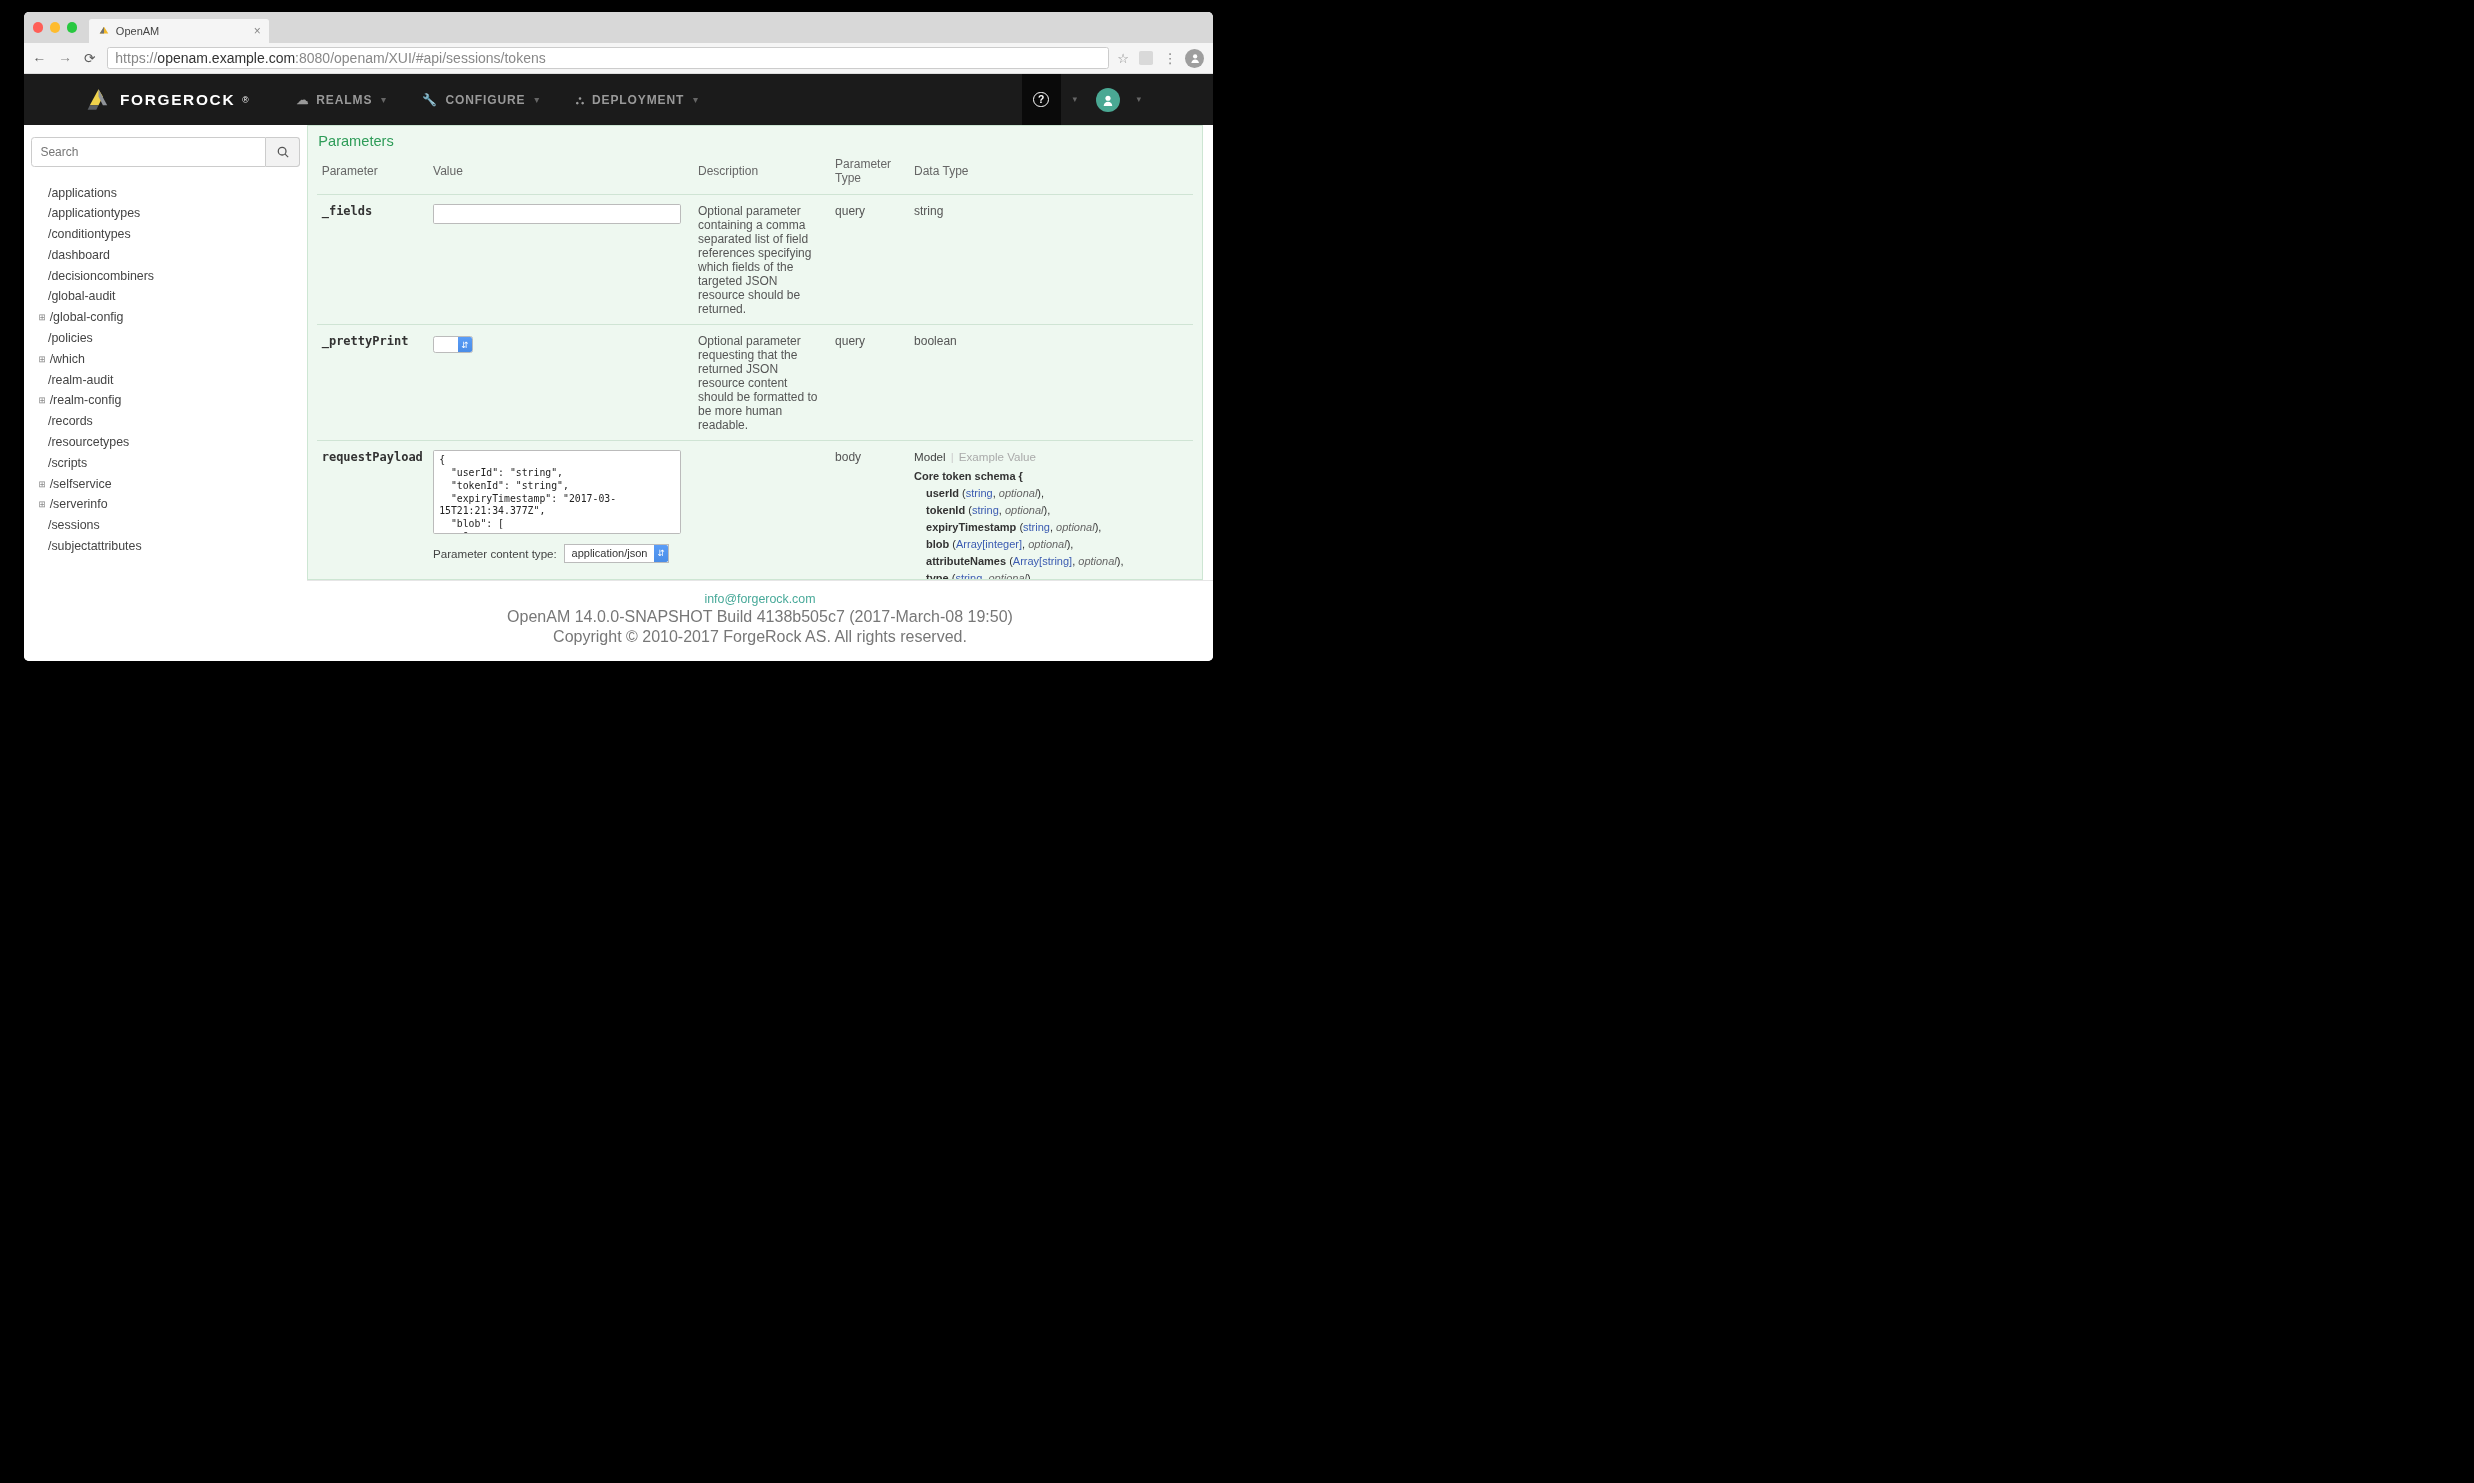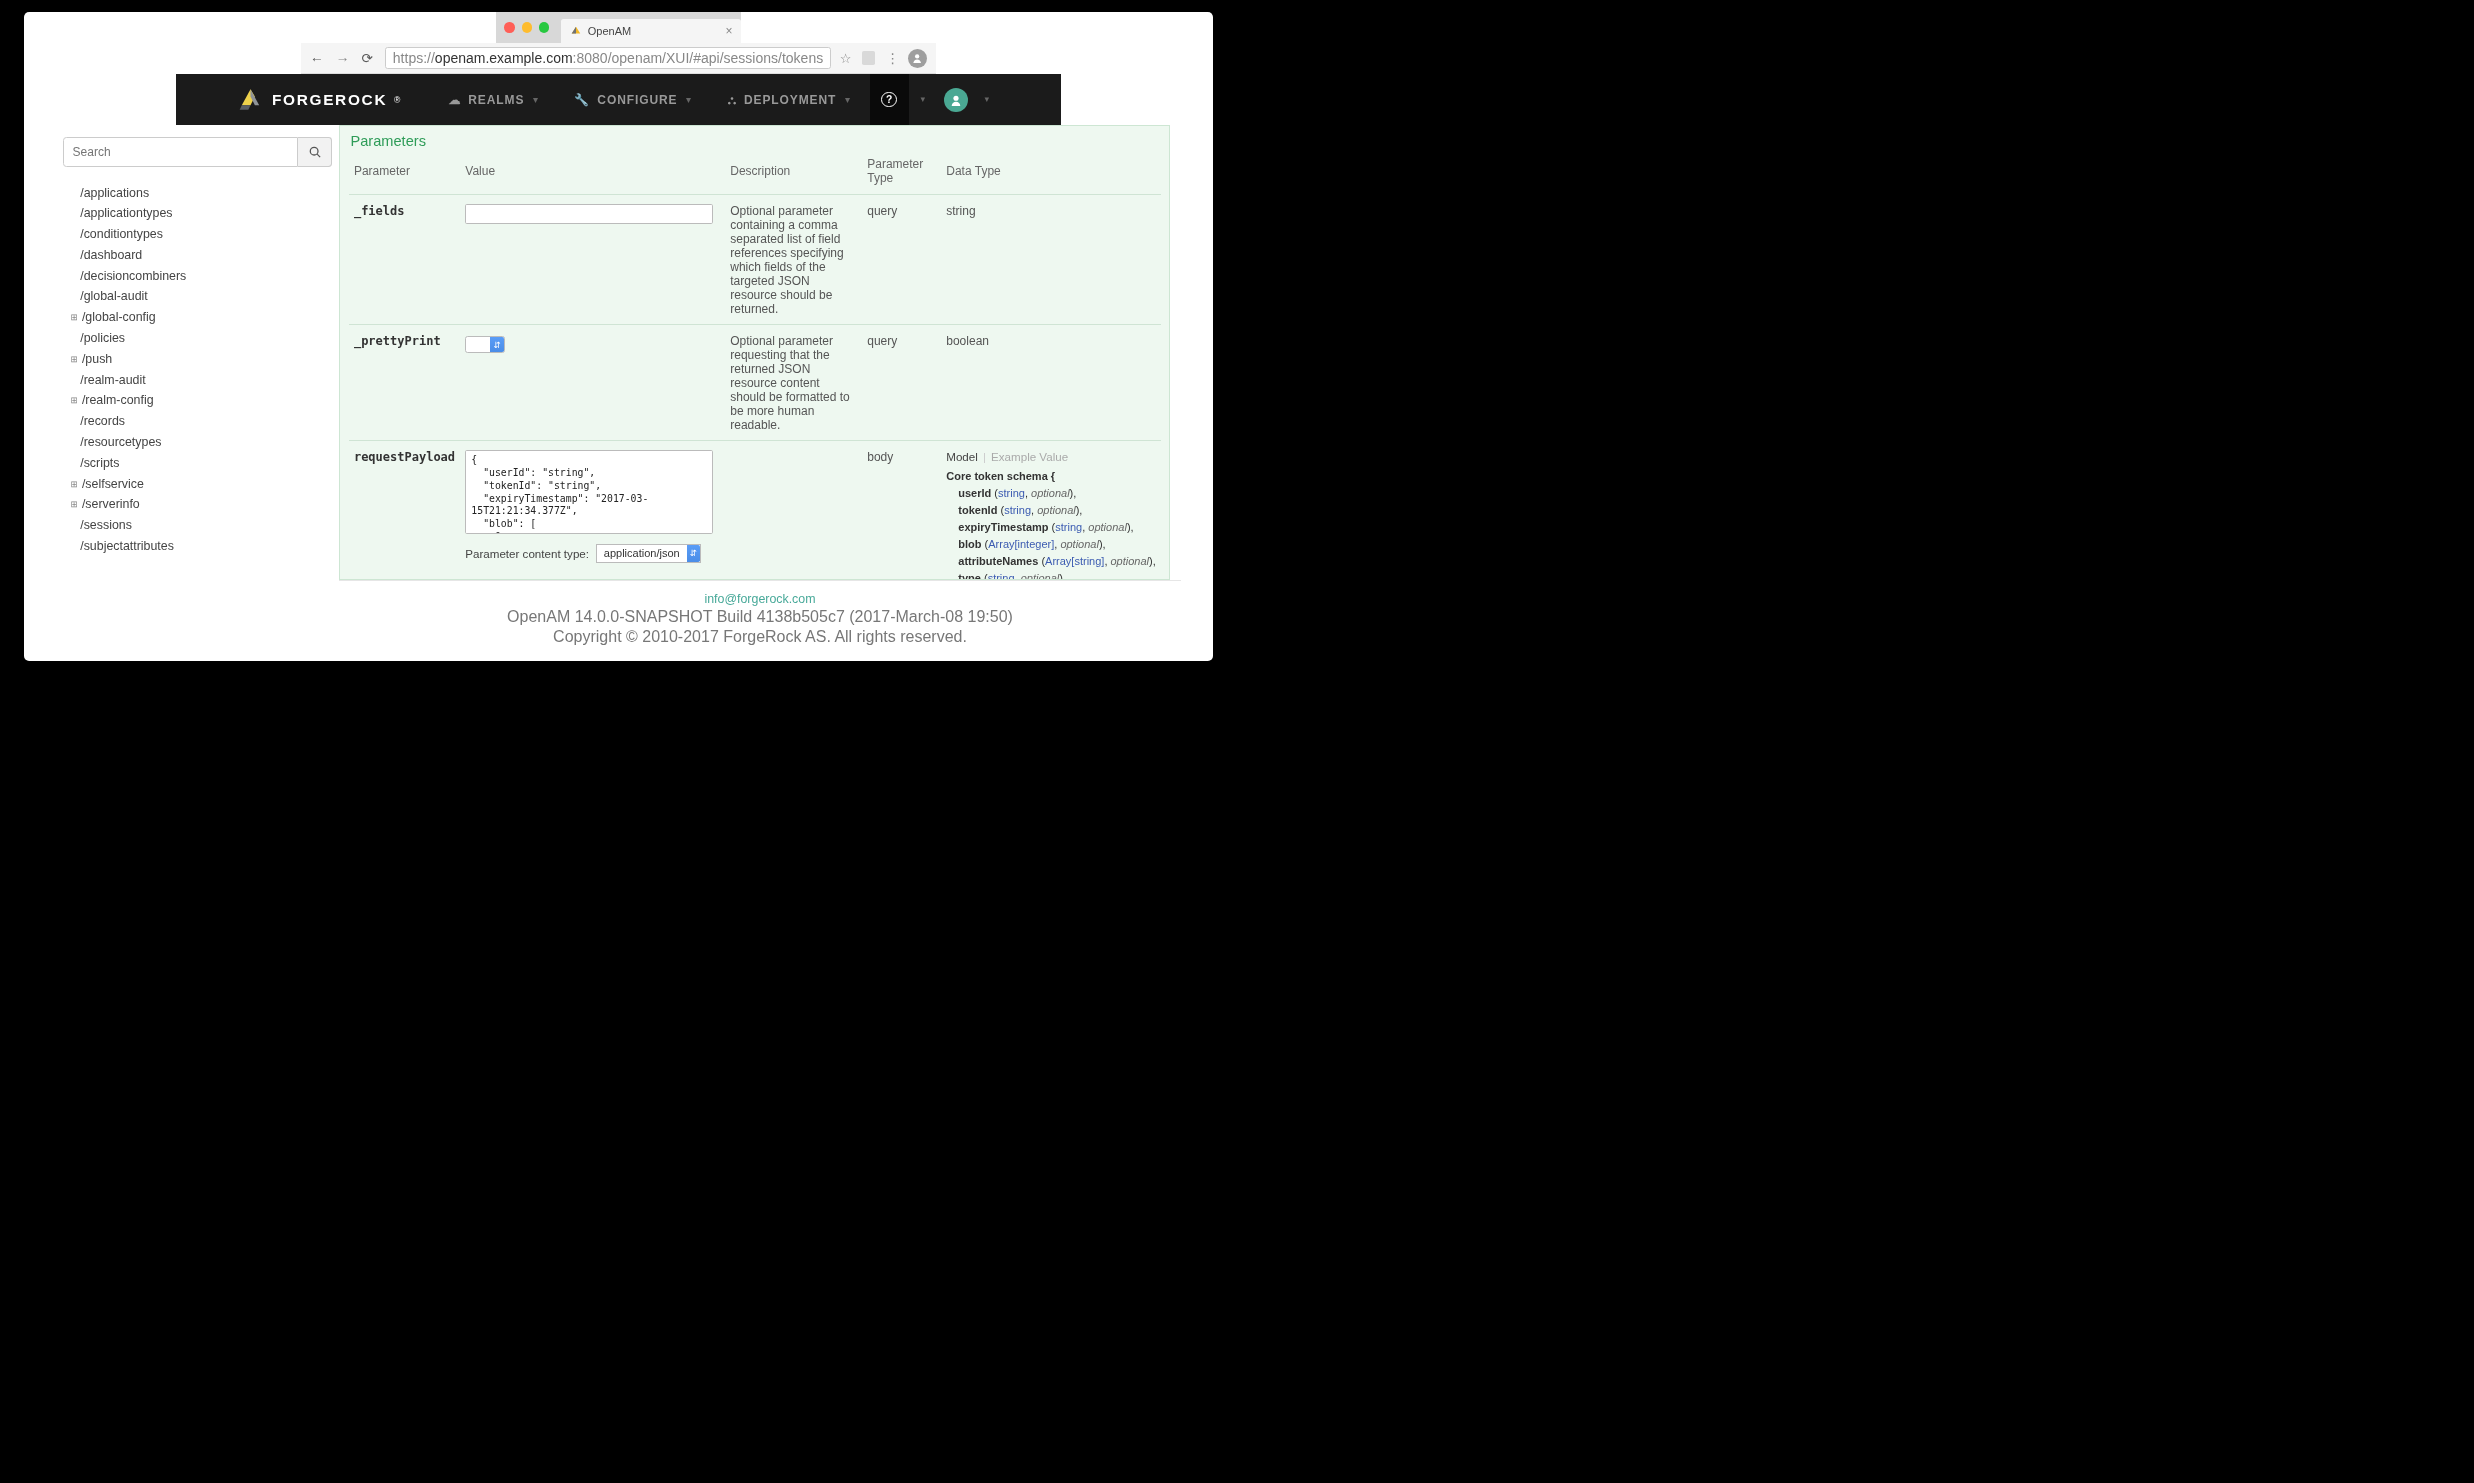--- a/index.html
+++ b/index.html
@@ -1,17 +1,17 @@
 <!DOCTYPE html>
 <html style="font-size:13.7px"><head>
 <meta charset="utf-8">
 <style>
 * { box-sizing: border-box; margin: 0; padding: 0; }
 body { font-family: -apple-system, "Helvetica Neue", Arial, sans-serif; background: #000; width: 1237px; height: 742px; overflow: hidden; }
-.browser-window { background: #fff; border-radius: 5.1px; margin: 12px 24px; height: 649px; overflow: hidden; display: flex; flex-direction: column; box-shadow: 0 0 17px rgba(0,0,0,0.5); align-items: center; }
+.browser-window { background: #fff; border-radius: 5.1px; margin: 12px 24px; height: 649px; overflow: hidden; display: flex; flex-direction: column; box-shadow: 0 0 17px rgba(0,0,0,0.5); }
 .tab-bar { background: #d8d8d8; height: 31px; display: flex; align-items: center; padding-left: 8.6px; }
 .traffic-lights { display: flex; gap: 6.9px; padding-right: 12px; }
 .traffic-light { width: 10.3px; height: 10.3px; border-radius: 50%; }
 .red { background: #ff5f57; }
 .yellow { background: #febc2e; }
 .green { background: #28c840; }
 .tab { background: #f5f5f5; height: 24px; margin-top: 6.9px; padding: 0 26px 0 8.6px; display: flex; align-items: center; font-size: 11px; color: #444; border-top-left-radius: 2.6px; border-top-right-radius: 2.6px; position: relative; width: 180px; }
 .tab-close { position: absolute; right: 8.6px; color: #888; font-size: 12px; }
 .addr-bar { background: #f5f5f5; height: 31px; display: flex; align-items: center; padding: 0 8.6px; border-bottom: 0.9px solid #ddd; }
 .nav-icons { display: flex; gap: 12px; color: #888; font-size: 13.7px; padding-right: 12px; }
@@ -197,21 +197,21 @@
           </div>
           <div class="tree-item">
             <span class="expand">⊞</span>
             <span>/global-config</span>
           </div>
           <div class="tree-item leaf">
             <span>/policies</span>
           </div>
           <div class="tree-item">
             <span class="expand">⊞</span>
-            <span>/push</span>
+            <span>/which</span>
           </div>
           <div class="tree-item leaf">
             <span>/realm-audit</span>
           </div>
           <div class="tree-item">
             <span class="expand">⊞</span>
             <span>/realm-config</span>
           </div>
           <div class="tree-item leaf">
             <span>/records</span>

